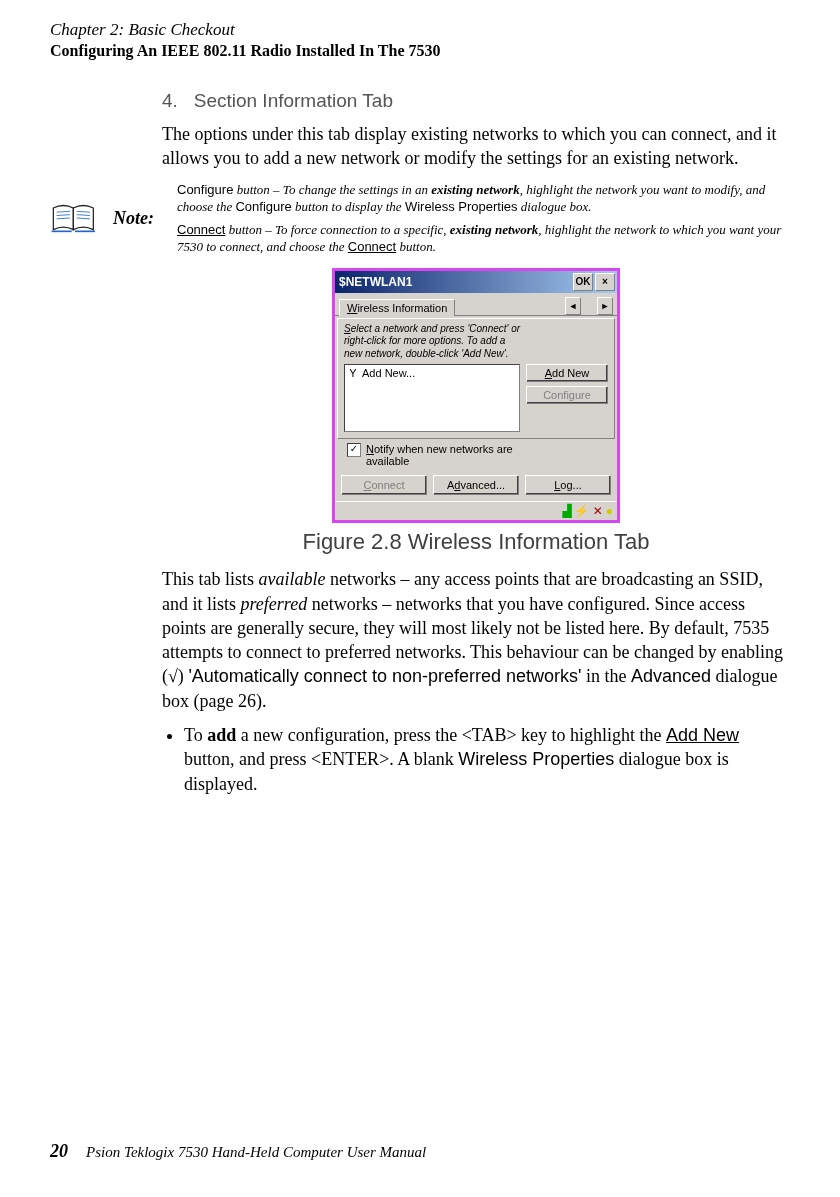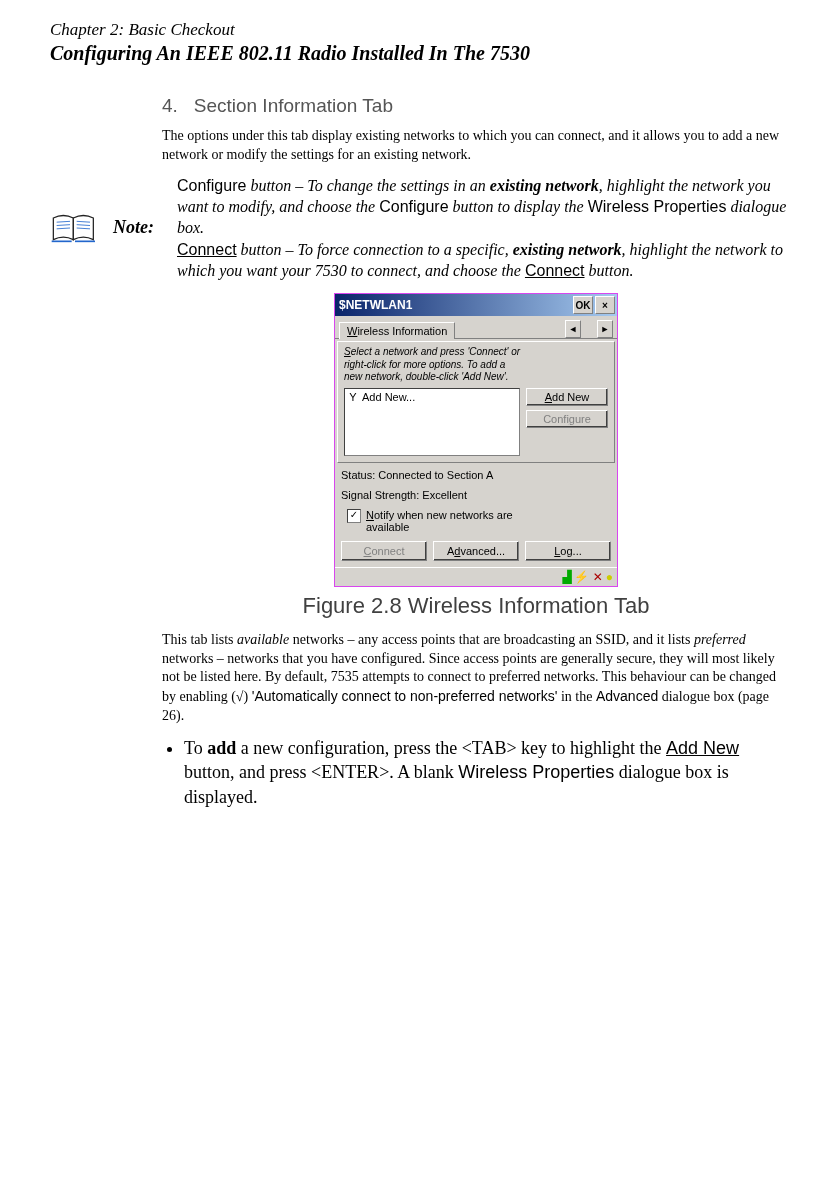--- a/index.html
+++ b/index.html
@@ -17,36 +17,35 @@
     height: 1197px;
     position: relative;
   }
   .header-chapter {
     font-style: italic;
     font-size: 17px;
     margin-bottom: 2px;
   }
   .header-section {
     font-weight: bold;
-    font-style: italic;
-    font-size: 20px;
+    font-size: 16px;
     margin-bottom: 30px;
   }
   .content {
     margin-left: 112px;
   }
   .step-heading {
     font-family: "Arial Narrow", Arial, sans-serif;
     font-stretch: condensed;
     font-size: 19px;
     color: #555;
     margin-bottom: 10px;
   }
   .body-text {
-    font-size: 14px;
+    font-size: 18px;
     line-height: 1.35;
     margin-bottom: 10px;
   }
   .note-row {
     display: flex;
     align-items: center;
     margin-bottom: 12px;
   }
   .note-icon {
     flex: 0 0 55px;
@@ -55,21 +54,21 @@
   }
   .note-label {
     font-weight: bold;
     font-style: italic;
     font-size: 18px;
     flex: 0 0 56px;
     padding-right: 8px;
   }
   .note-body {
     font-style: italic;
-    font-size: 16px;
+    font-size: 13px;
     line-height: 1.33;
     flex: 1;
   }
   .note-body .ui-term {
     font-family: "Arial Narrow", Arial, sans-serif;
     font-stretch: condensed;
     font-style: normal;
   }
   .ui-term {
     font-family: "Arial Narrow", Arial, sans-serif;
@@ -89,21 +88,21 @@
     color: #404040;
     font-size: 22px;
     text-align: center;
     margin-bottom: 12px;
   }
 
   
   .shot {
     width: 282px;
     margin: 0 auto;
-    border: 1px solid #d946ef;
+    border: 3px solid #d946ef;
     background: #d6d3ce;
     font-family: Tahoma, Arial, sans-serif;
     font-size: 11px;
     text-align: left;
   }
   .titlebar {
     background: linear-gradient(to right, #0a246a, #a6caf0);
     color: #fff;
     display: flex;
     align-items: center;
@@ -255,21 +254,21 @@
         <line x1="32" y1="20" x2="48" y2="21" stroke="#26c" stroke-width="1"></line>
         <line x1="2" y1="36" x2="26" y2="36" stroke="#26c" stroke-width="2"></line>
         <line x1="30" y1="36" x2="54" y2="36" stroke="#26c" stroke-width="2"></line>
       </svg>
     </div>
     <div class="note-label">Note:</div>
     <div class="note-body">
       <div>
         <span class="ui-term">Configure</span><span> button – To change the settings in an </span><b>existing network</b><span>, highlight the network you want to modify, and choose the </span><span class="ui-term">Configure</span><span> button to display the </span><span class="ui-term">Wireless Properties</span><span> dialogue box.</span>
       </div>
-      <div style="">
+      <div style="margin-top:6px;">
         <span class="ui-term underline">Connect</span><span> button – To force connection to a specific, </span><b>existing network</b><span>, highlight the network to which you want your 7530 to connect, and choose the </span><span class="ui-term underline">Connect</span><span> button.</span>
       </div>
     </div>
   </div>
 
   <div class="content">
     <div class="figure-wrap">
       <div class="shot">
         <div class="titlebar">
           <span>$NETWLAN1</span>
@@ -296,24 +295,20 @@
                 <span class="anticon">Y</span>
                 <span>Add New...</span>
               </div>
             </div>
             <div class="btncol">
               <div class="btn3d"><span style="text-decoration:underline">A</span>dd New</div>
               <div class="btn3d disabled">Confi<span style="text-decoration:underline">g</span>ure</div>
             </div>
           </div>
         </div>
-        <div class="statusarea">
-          <div>Status:   Connected to Section A</div>
-          <div style="margin-top:8px;">Signal Strength:  Excellent</div>
-        </div>
         <div class="check-row">
           <div class="checkbox">✓</div>
           <div>
             <span style="text-decoration:underline">N</span>otify when new networks are<br>
             <span>available</span>
           </div>
         </div>
         <div class="btnrow">
           <div class="btn3d disabled"><span style="text-decoration:underline">C</span>onnect</div>
           <div class="btn3d">A<span style="text-decoration:underline">d</span>vanced...</div>
@@ -334,13 +329,17 @@
       <span>This tab lists </span><i>available</i><span> networks – any access points that are broadcasting an SSID, and it lists </span><i>preferred</i><span> networks – networks that you have configured. Since access points are generally secure, they will most likely not be listed here. By default, 7535 attempts to connect to preferred networks. This behaviour can be changed by enabling (√) </span><span class="ui-term">'Automatically connect to non-preferred networks'</span><span> in the </span><span class="ui-term">Advanced</span><span> dialogue box (page 26).</span>
     </div>
 
     <ul class="bullet-list">
       <li>
         <span>To </span><b>add</b><span> a new configuration, press the &lt;TAB&gt; key to highlight the </span><span class="ui-term underline">Add New</span><span> button, and press &lt;ENTER&gt;. A blank </span><span class="ui-term">Wireless Properties</span><span> dialogue box is displayed.</span>
       </li>
     </ul>
   </div>
 
+  <div class="footer">
+    <span class="page-number">20</span>
+    <span class="footer-text">Psion Teklogix 7530 Hand-Held Computer User Manual</span>
+  </div>
 </div>
 
 </body></html>

